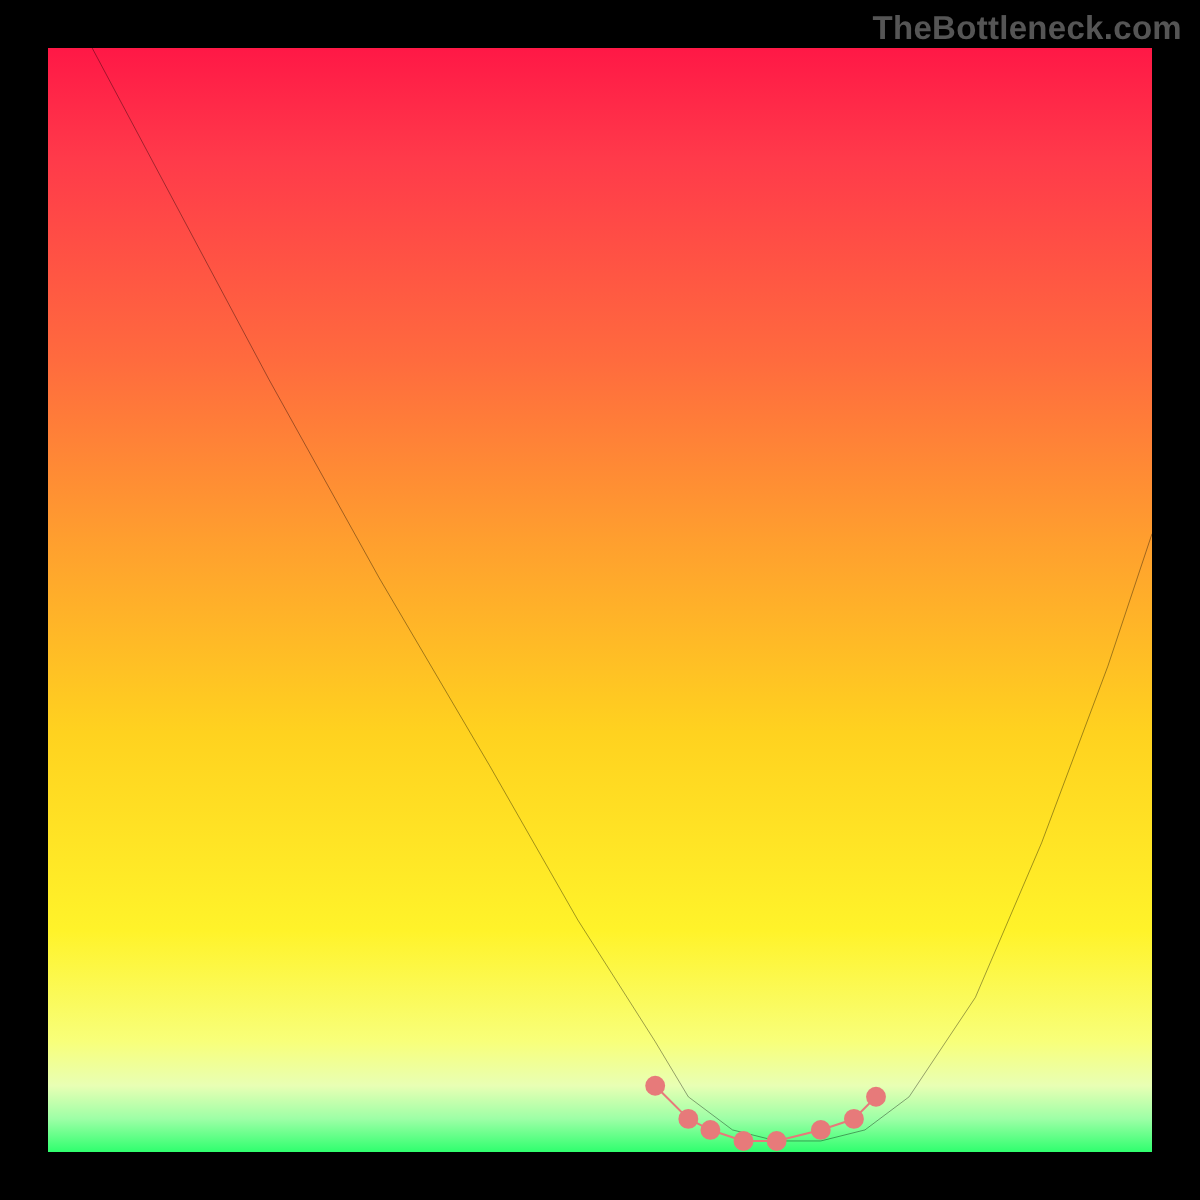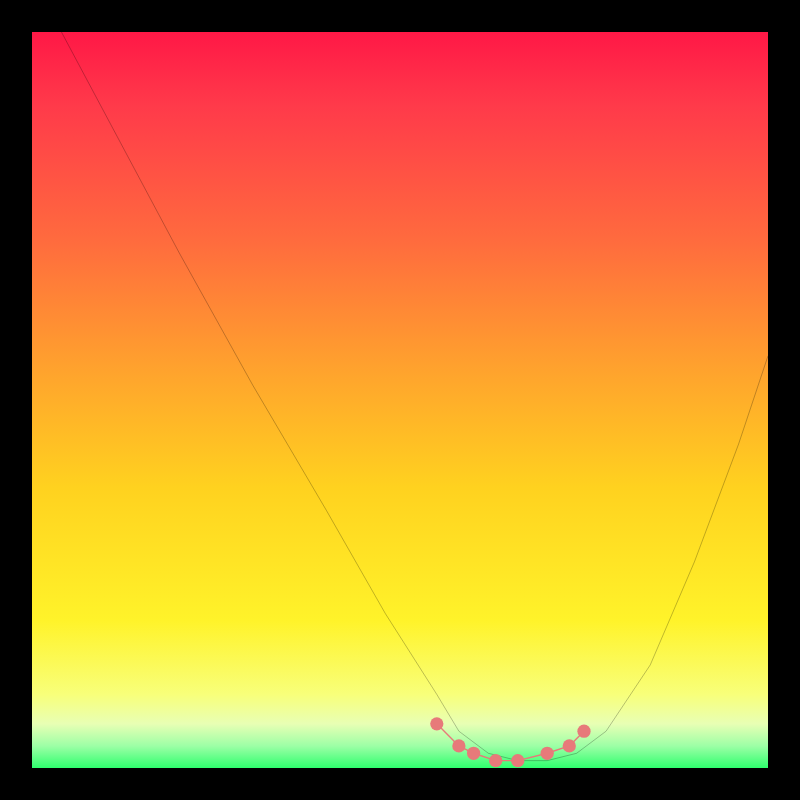--- a/index.html
+++ b/index.html
@@ -57,20 +57,21 @@
     position: absolute;
     inset: 0;
     width: 100%;
     height: 100%;
   }
 </style>
 </head>
 <body>
 
 <div class="frame">
+  <div class="watermark">TheBottleneck.com</div>
 
   <div class="plot-area">
     <div class="gradient"></div>
 
     <svg class="curve" viewBox="0 0 100 100" preserveAspectRatio="none">
       <path id="main-curve" fill="none" stroke="#000000" stroke-width="0.25" vector-effect="non-scaling-stroke" d="M4 0 L12 15 L20 30 L30 48 L40 65 L48 79 L55 90 L58 95 L62 98 L66 99 L70 99 L74 98 L78 95 L84 86 L90 72 L96 56 L100 44"></path>
       <path id="highlight-curve" fill="none" stroke="#e77a7a" stroke-width="1.4" stroke-linecap="round" stroke-linejoin="round" vector-effect="non-scaling-stroke" d="M55 94 L58 97 L60 98 L63 99 L66 99 L70 98 L73 97 L75 95"></path>
       <g id="highlight-dots">
           <circle cx="55" cy="94" r="0.9" fill="#e77a7a"></circle>
           <circle cx="58" cy="97" r="0.9" fill="#e77a7a"></circle>

